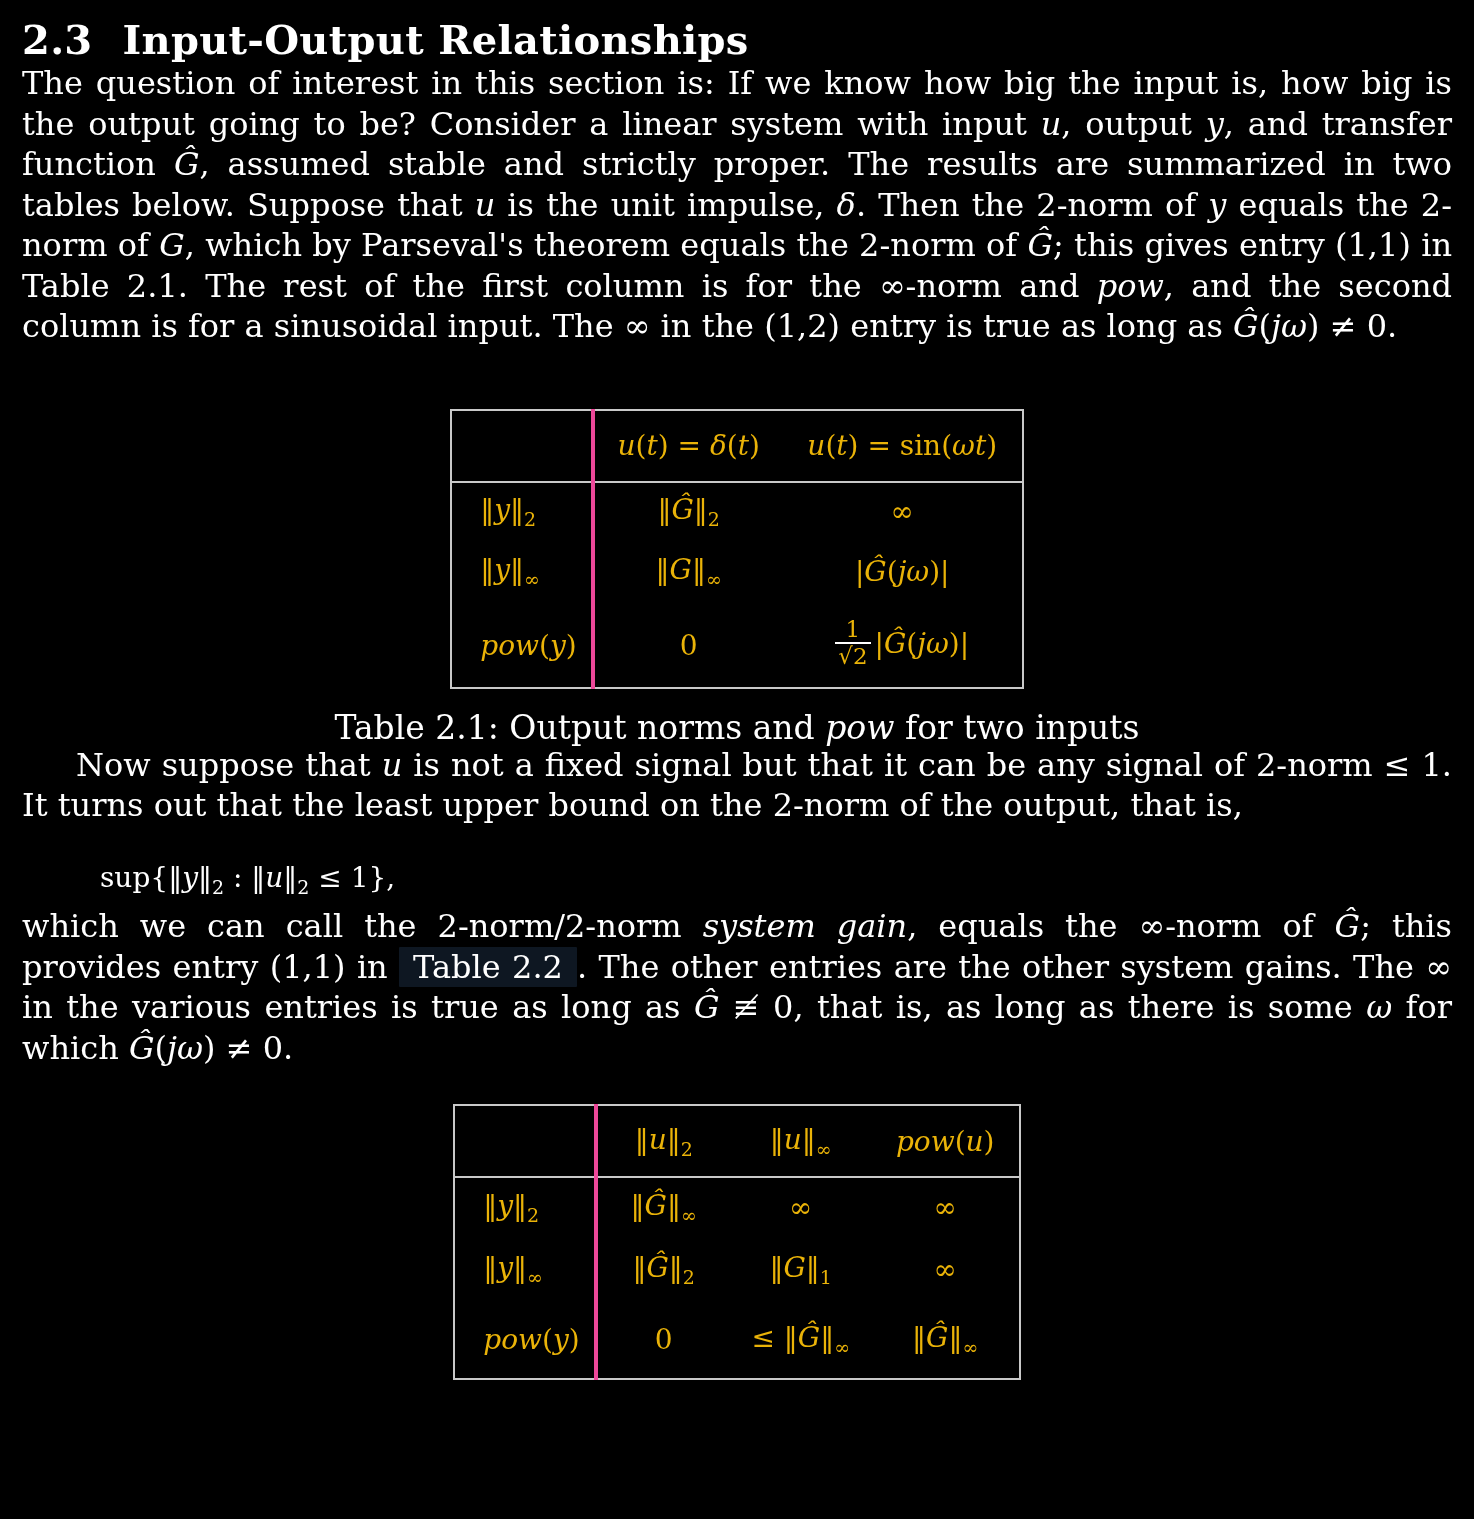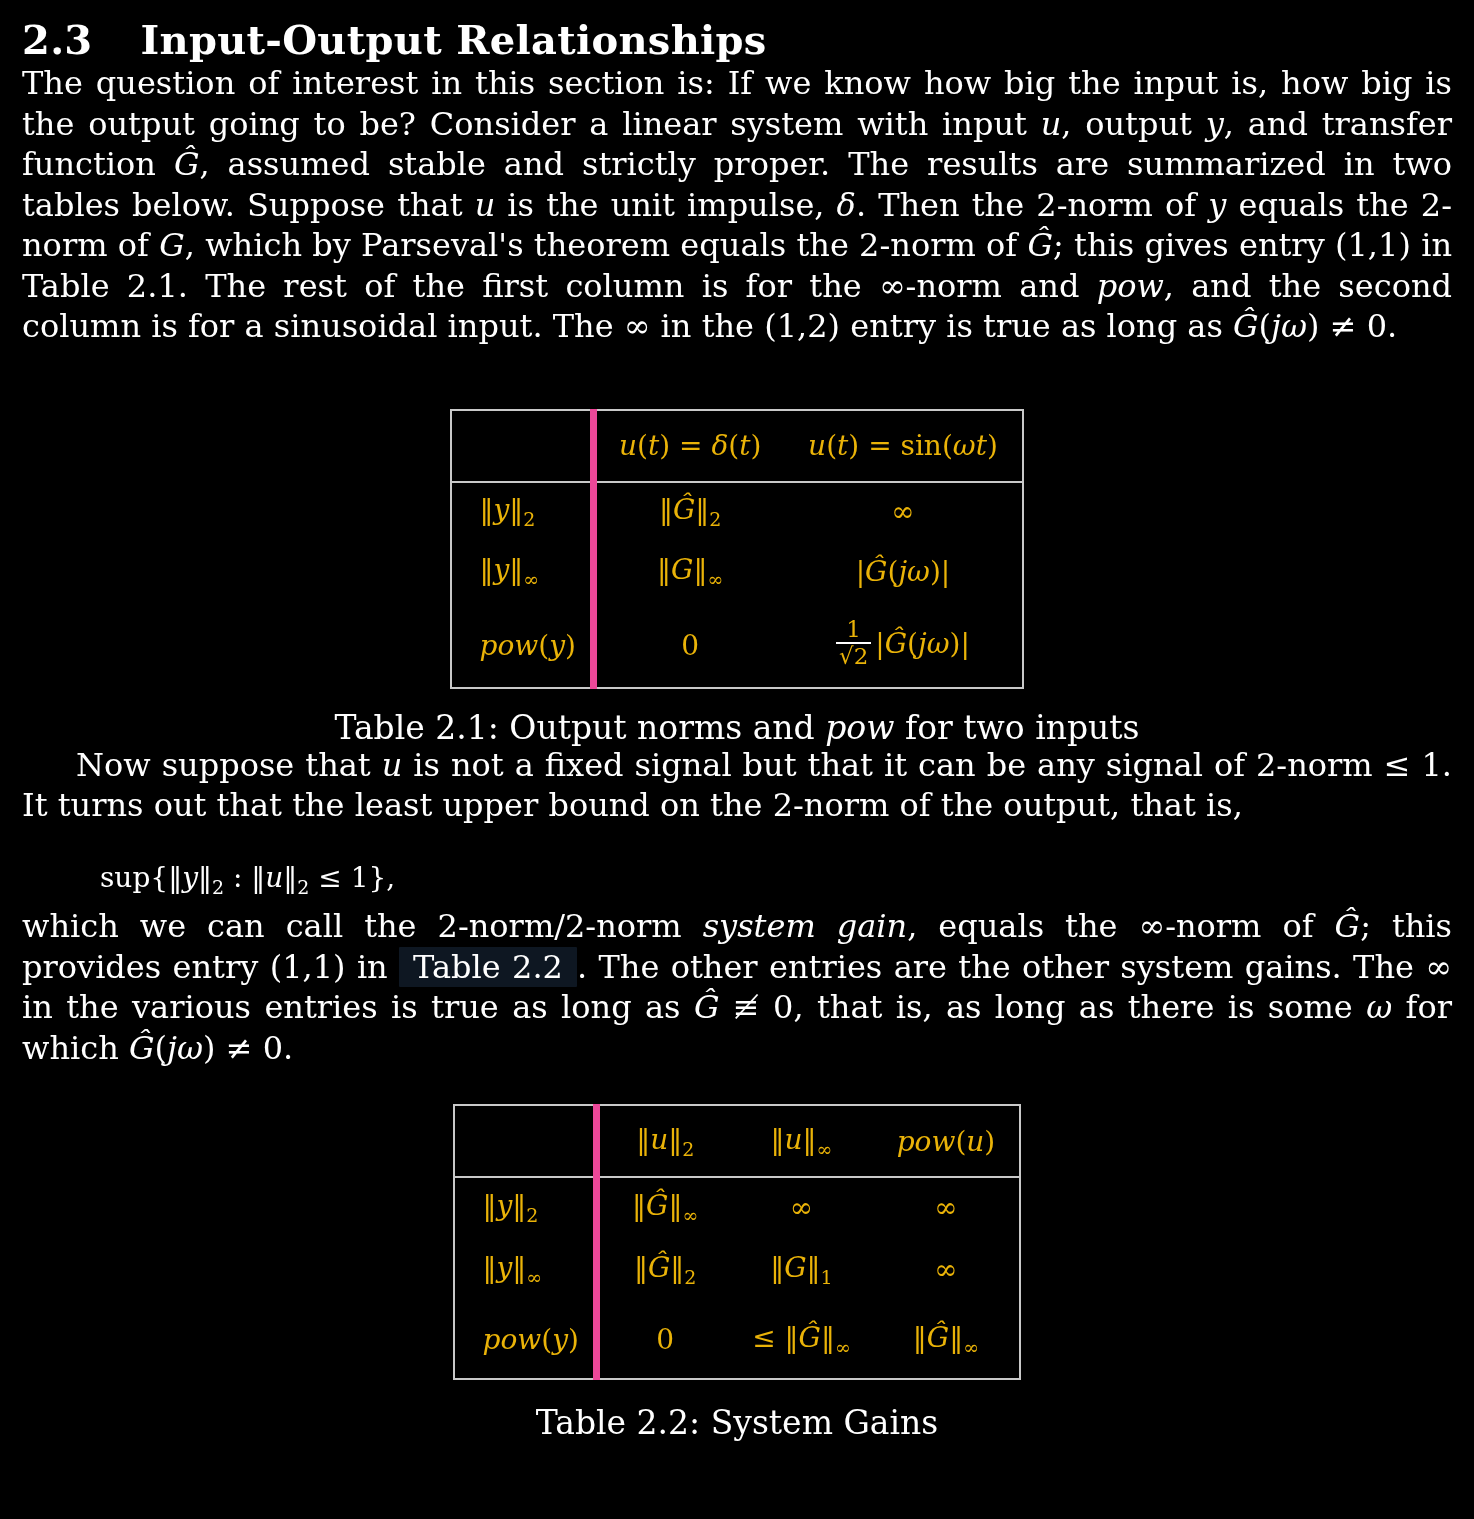--- a/index.html
+++ b/index.html
@@ -13,21 +13,21 @@
     font-family: "DejaVu Serif", "Liberation Serif", serif;
     padding: 14px 22px 0 22px;
     overflow: hidden;
   }
   h1.section-heading {
     font-size: 40px;
     font-weight: 700;
     margin: 2px 0 0 0;
     letter-spacing: 0.3px;
   }
-  h1 .sec-num { margin-right: 48px; text-align: right; }
+  h1 .sec-num { margin-right: 30px; text-align: right; }
   p.body {
     font-size: 32px;
     line-height: 40.5px;
     text-align: justify;
     margin: 0;
   }
   .p1 { margin-top: 40px; }
   .p2 { margin-top: 42px; text-indent: 54px; }
   .p3 { margin-top: 30px; }
   .equation {
@@ -52,21 +52,21 @@
     font-size: 28px;
     color: #eab308;
   }
   table.mtable td {
     text-align: center;
     padding: 0 14px;
     vertical-align: middle;
   }
   table.mtable td.label {
     text-align: left;
-    border-right: 7px solid #ec4899;
+    border-right: 4px solid #ec4899;
     padding-left: 28px;
   }
   table.mtable tr.header td { border-bottom: 2px solid #c9c9c9; }
   
   .t1 tr.header { height: 72px; }
   .t1 tr.r1 { height: 58px; }
   .t1 tr.r2 { height: 64px; }
   .t1 tr.r3 { height: 84px; }
   .t1 td:nth-child(1) { width: 134px; }
   .t1 td:nth-child(2) { width: 190px; }
@@ -169,15 +169,14 @@
       <tr class="r3">
         <td class="label"><i>pow</i>(<i>y</i>)</td>
         <td>0</td>
         <td>≤ ‖<i>Ĝ</i>‖<sub>∞</sub></td>
         <td>‖<i>Ĝ</i>‖<sub>∞</sub></td>
       </tr>
     </tbody>
       </table>
   </div>
 
-  <div class="caption caption2">Table 2.2: System Gains</div>
 
 </div>
 
 </body></html>

